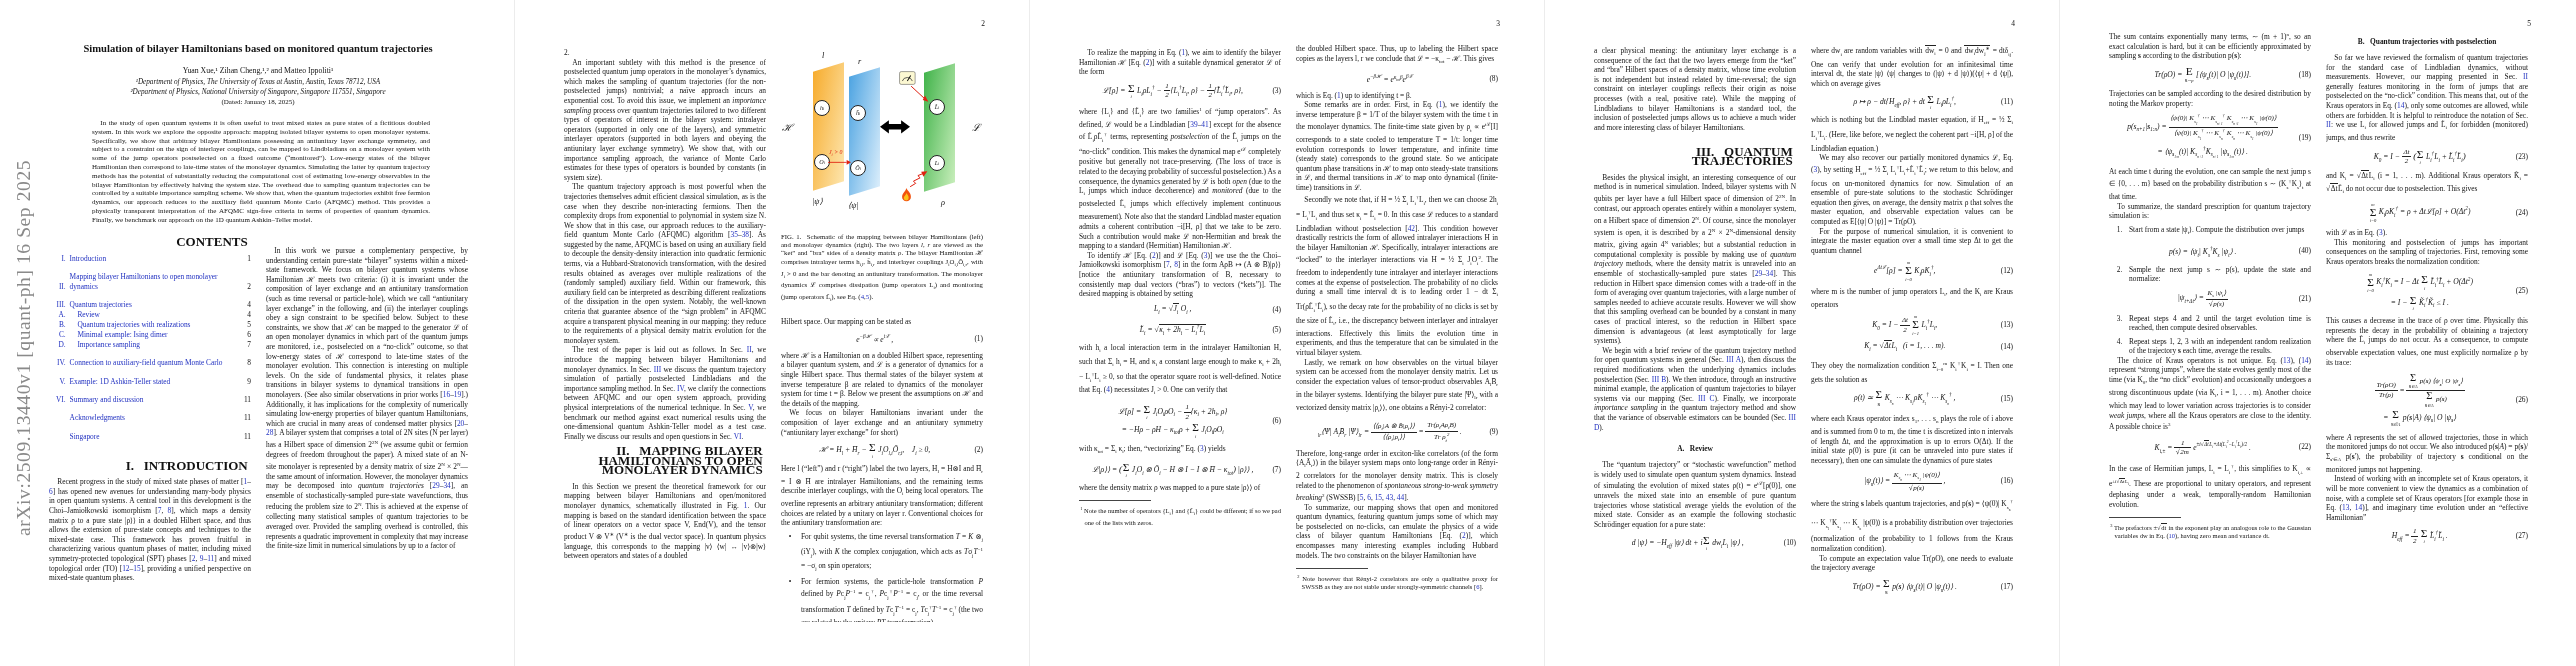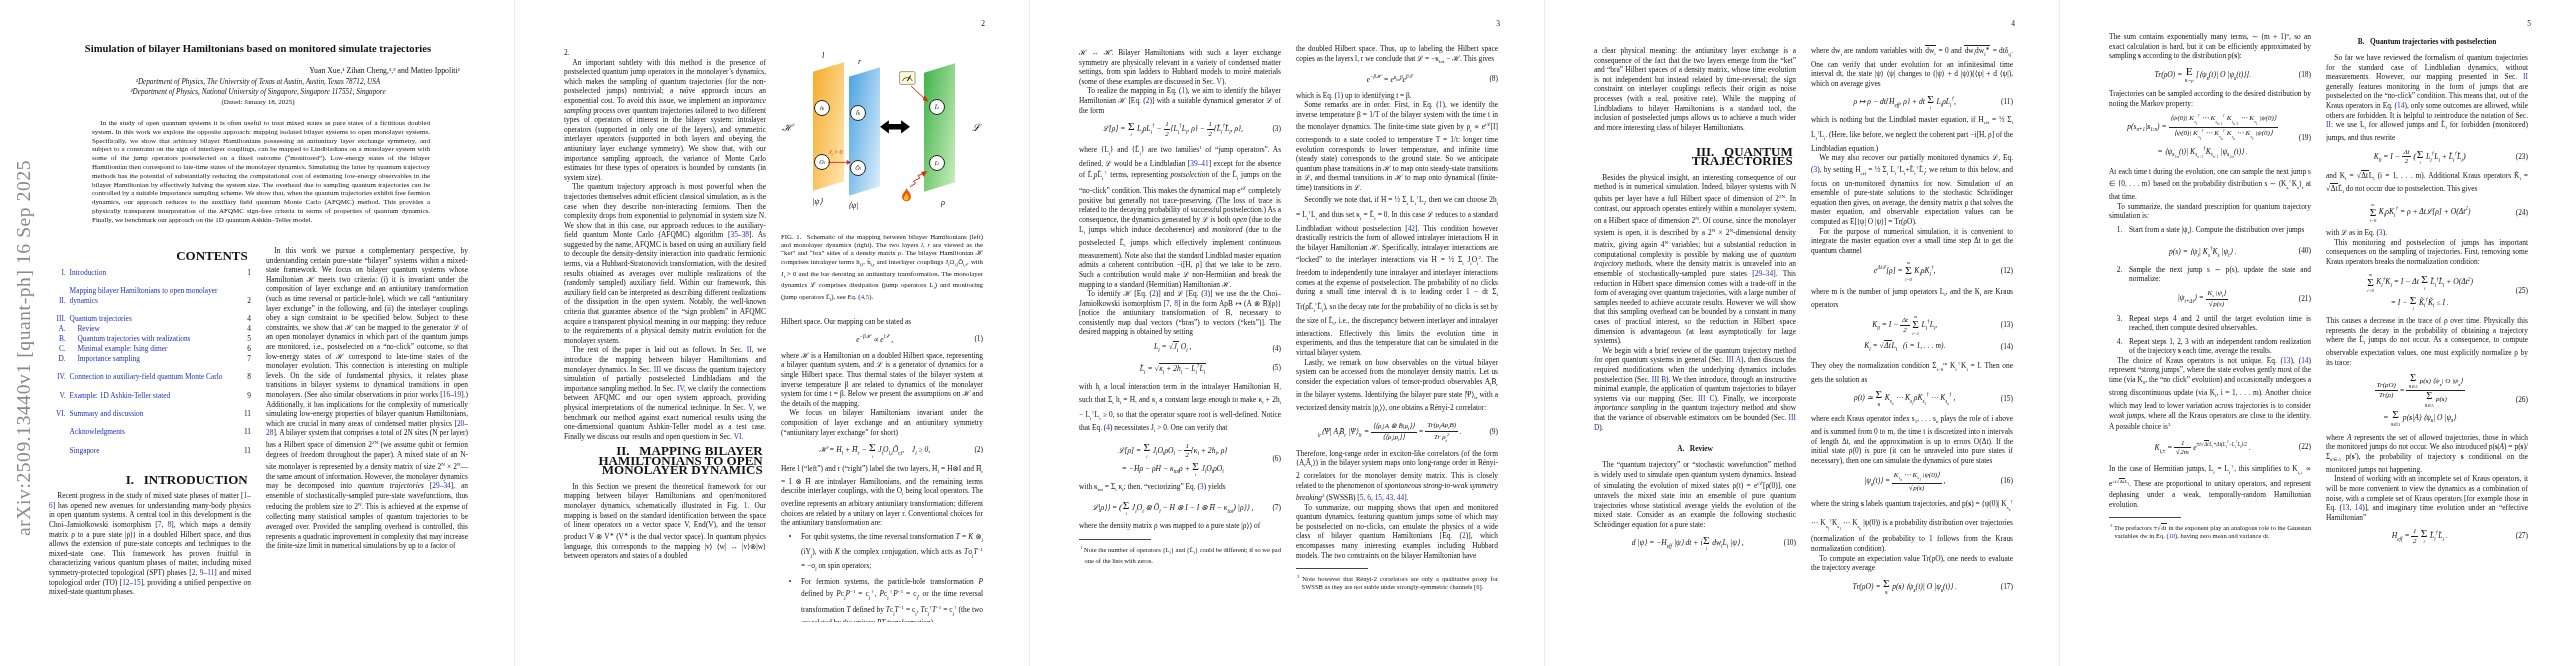--- a/index.html
+++ b/index.html
@@ -4,21 +4,21 @@
 <style>
   html,body{margin:0;padding:0;background:#fff;}
   body{width:2576px;height:667px;overflow:hidden;font-family:"Liberation Serif",serif;color:#131313;}
   #doc{position:relative;width:2576px;height:667px;display:flex;}
   .page{position:relative;width:515px;height:667px;background:#fff;border-right:0.6px solid #ececec;box-sizing:border-box;flex:none;}
   .page:last-child{border-right:none;}
   .col{position:absolute;width:202px;height:597px;overflow:hidden;}
   .pnum{position:absolute;top:19px;right:44px;font-size:7.5px;}
   .wm{position:absolute;left:13.3px;top:56px;height:584px;writing-mode:vertical-rl;transform:rotate(180deg);font-size:19.5px;color:#8a8a8a;letter-spacing:0.6px;text-align:center;white-space:nowrap;}
   .title{position:absolute;left:56px;width:404px;top:43px;font-size:10.6px;font-weight:bold;text-align:center;}
-  .authors{position:absolute;left:56px;width:404px;top:66px;font-size:7.8px;text-align:right;}
+  .authors{position:absolute;left:56px;width:404px;top:66px;font-size:7.8px;text-align:center;}
   .affil1,.affil2,.dated{position:absolute;left:56px;width:404px;text-align:center;font-size:7.2px;font-style:italic;}
   .affil1{top:78px}.affil2{top:88px}
   .dated{top:98px;font-style:normal;font-size:7px;}
   .abs{position:absolute;left:92px;width:338px;top:119px;font-size:7px;line-height:8.8px;text-align:justify;text-indent:8.3px;}
   .p{font-size:7.4px;line-height:9.6px;text-align:justify;text-indent:8.3px;}
   .ni{text-indent:0;}
   .h1{font-size:13px;font-weight:bold;text-align:right;margin:9px 3.3px 7.2px;line-height:9.4px;}
   .h2{font-size:7.4px;font-weight:bold;text-align:center;margin:7.8px 3.3px 6.7px;}
   .eq{position:relative;font-size:7.6px;line-height:10.6px;text-align:center;font-style:italic;margin:5px 0;padding:0 14.5px 0 0;}
   .eq .no{position:absolute;right:0;top:50%;margin-top:-5px;font-style:normal;font-size:7.4px;}
@@ -48,27 +48,27 @@
   .node{position:absolute;width:14px;height:14px;border-radius:50%;background:#fff;border:0.6px solid #222;font-size:6.1px;font-style:italic;display:flex;align-items:center;justify-content:center;}
   .flab{position:absolute;font-style:italic;font-size:8.3px;}
   sup,sub{font-size:.68em;}
 </style>
 </head>
 <body>
 
 <div id="doc">
     <div class="page">
       <div class="wm">arXiv:2509.13440v1  [quant-ph]  16 Sep 2025</div>
-      <div class="title">Simulation of bilayer Hamiltonians based on monitored simulate trajectories</div>
+      <div class="title">Simulation of bilayer Hamiltonians based on monitored quantum trajectories</div>
       <div class="authors">Yuan Xue,¹ Zihan Cheng,¹,² and Matteo Ippoliti¹</div>
       <div class="affil1">¹Department of Physics, The University of Texas at Austin, Austin, Texas 78712, USA</div>
       <div class="affil2">²Department of Physics, National University of Singapore, Singapore 117551, Singapore</div>
       <div class="dated">(Dated: January 18, 2025)</div>
       <div class="abs">In the study of open quantum systems it is often useful to treat mixed states as pure states of a fictitious doubled system. In this work we explore the opposite approach: mapping isolated bilayer systems to open monolayer systems. Specifically, we show that arbitrary bilayer Hamiltonians possessing an antiunitary layer exchange symmetry, and subject to a constraint on the sign of interlayer couplings, can be mapped to Lindbladians on a monolayer system with some of the jump operators postselected on a fixed outcome (“monitored”). Low-energy states of the bilayer Hamiltonian then correspond to late-time states of the monolayer dynamics. Simulating the latter by quantum trajectory methods has the potential of substantially reducing the computational cost of estimating low-energy observables in the bilayer Hamiltonian by effectively halving the system size. The overhead due to sampling quantum trajectories can be controlled by a suitable importance sampling scheme. We show that, when the quantum trajectories exhibit free fermion dynamics, our approach reduces to the auxiliary field quantum Monte Carlo (AFQMC) method. This provides a physically transparent interpretation of the AFQMC sign-free criteria in terms of properties of quantum dynamics. Finally, we benchmark our approach on the 1D quantum Ashkin–Teller model.</div>
-      <div class="col" style="left: 49px; top: 242px; height: 380px; font-family: Liberation Serif, serif;">
+      <div class="col" style="left: 49px; top: 228px; height: 380px; font-family: Liberation Serif, serif;">
         <div class="h1">CONTENTS</div>
         <div class="toc">
           <div class="trow">
             <span class="tn">I.</span>
             <span class="tl">Introduction</span>
             <span class="tp">1</span>
           </div>
           <div class="trow gap">
             <span class="tn">II.</span>
             <span class="tl">Mapping bilayer Hamiltonians to open monolayer dynamics</span>
@@ -204,21 +204,20 @@
         <div class="en">
           <span class="n">•</span>
           <span>For fermion systems, the particle-hole transformation <i>P</i> defined by <i>P</i>c<sub>j</sub><i>P</i><sup>−1</sup> = c<sub>j</sub><sup>†</sup>, <i>P</i>c<sub>j</sub><sup>†</sup><i>P</i><sup>−1</sup> = c<sub>j</sub>, or the time reversal transformation <i>T</i> defined by <i>T</i>c<sub>j</sub><i>T</i><sup>−1</sup> = c<sub>j</sub>, <i>T</i>c<sub>j</sub><sup>†</sup><i>T</i><sup>−1</sup> = c<sub>j</sub><sup>†</sup> (the two are related by the unitary <i>PT</i> transformation).</span>
         </div>
         <div class="p ni">One can see that Eq. (<c>2</c>) is invariant under the combination of layer exchange l ↔ r and the antiunitary transformation</div>
       </div>
     </div>
     <div class="page">
       <div class="pnum">3</div>
       <div class="col" style="left: 49px; top: 48px; height: 575px;">
-        <div class="p ni">ℋ ↔ ℋ̄. Bilayer Hamiltonians with such a layer exchange symmetry are physically relevant in a variety of condensed matter settings, from spin ladders to Hubbard models to moiré materials (some of these examples are discussed in Sec. <c>V</c>).</div>
         <div class="p">To realize the mapping in Eq. (<c>1</c>), we aim to identify the bilayer Hamiltonian ℋ [Eq. (<c>2</c>)] with a suitable dynamical generator ℒ of the form</div>
         <div class="eq"><span>ℒ[ρ] = <span class="S">
               <b>Σ</b>
               <i>i</i>
             </span> L<sub>i</sub>ρL<sub>i</sub><sup>†</sup> − <span class="f"><span>1</span><span>2</span></span>{L<sub>i</sub><sup>†</sup>L<sub>i</sub>, ρ} − <span class="f"><span>1</span><span>2</span></span>{L̃<sub>i</sub><sup>†</sup>L̃<sub>i</sub>, ρ},</span><span class="no">(3)</span></div>
         <div class="p ni">where {L<sub>i</sub>} and {L̃<sub>i</sub>} are two families<sup>1</sup> of “jump operators”. As defined, ℒ would be a Lindbladian [<c>39</c>–<c>41</c>] except for the absence of L̃<sub>i</sub>ρL̃<sub>i</sub><sup>†</sup> terms, representing <i>postselection</i> of the L̃<sub>i</sub> jumps on the “no-click” condition. This makes the dynamical map e<sup>tℒ</sup> completely positive but generally not trace-preserving. (The loss of trace is related to the decaying probability of successful postselection.) As a consequence, the dynamics generated by ℒ is both <i>open</i> (due to the L<sub>i</sub> jumps which induce decoherence) and <i>monitored</i> (due to the postselected L̃<sub>i</sub> jumps which effectively implement continuous measurement). Note also that the standard Lindblad master equation admits a coherent contribution −i[H, ρ] that we take to be zero. Such a contribution would make ℒ non-Hermitian and break the mapping to a standard (Hermitian) Hamiltonian ℋ.</div>
         <div class="p">To identify ℋ [Eq. (<c>2</c>)] and ℒ [Eq. (<c>3</c>)] we use the the Choi–Jamiołkowski isomorphism [<c>7</c>, <c>8</c>] in the form AρB ↦ (A ⊗ B̄)|ρ⟩⟩ [notice the antiunitary transformation of B, necessary to consistently map dual vectors (“bras”) to vectors (“kets”)]. The desired mapping is obtained by setting</div>
         <div class="eq"><span>L<sub>i</sub> = √<span class="ov">J<sub>i</sub></span> O<sub>i</sub> ,</span><span class="no">(4)</span></div>
         <div class="eq"><span>L̃<sub>i</sub> = √<span class="ov">κ<sub>i</sub> + 2h<sub>i</sub> − L<sub>i</sub><sup>†</sup>L<sub>i</sub></span></span><span class="no">(5)</span></div>
         <div class="p ni">with h<sub>i</sub> a local interaction term in the intralayer Hamiltonian H, such that Σ<sub>i</sub> h<sub>i</sub> = H, and κ<sub>i</sub> a constant large enough to make κ<sub>i</sub> + 2h<sub>i</sub> − L<sub>i</sub><sup>†</sup>L<sub>i</sub> ≥ 0, so that the operator square root is well-defined. Notice that Eq. (<c>4</c>) necessitates J<sub>i</sub> &gt; 0. One can verify that</div>

